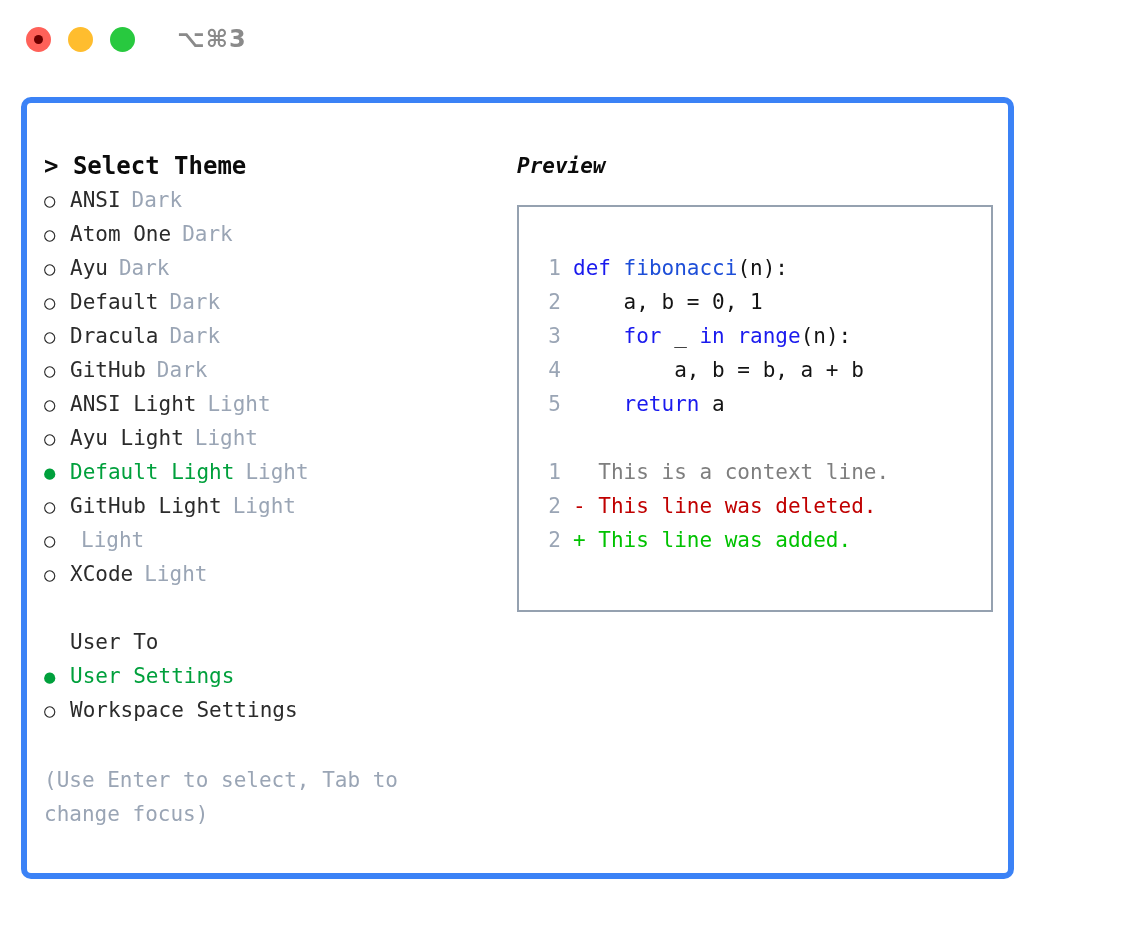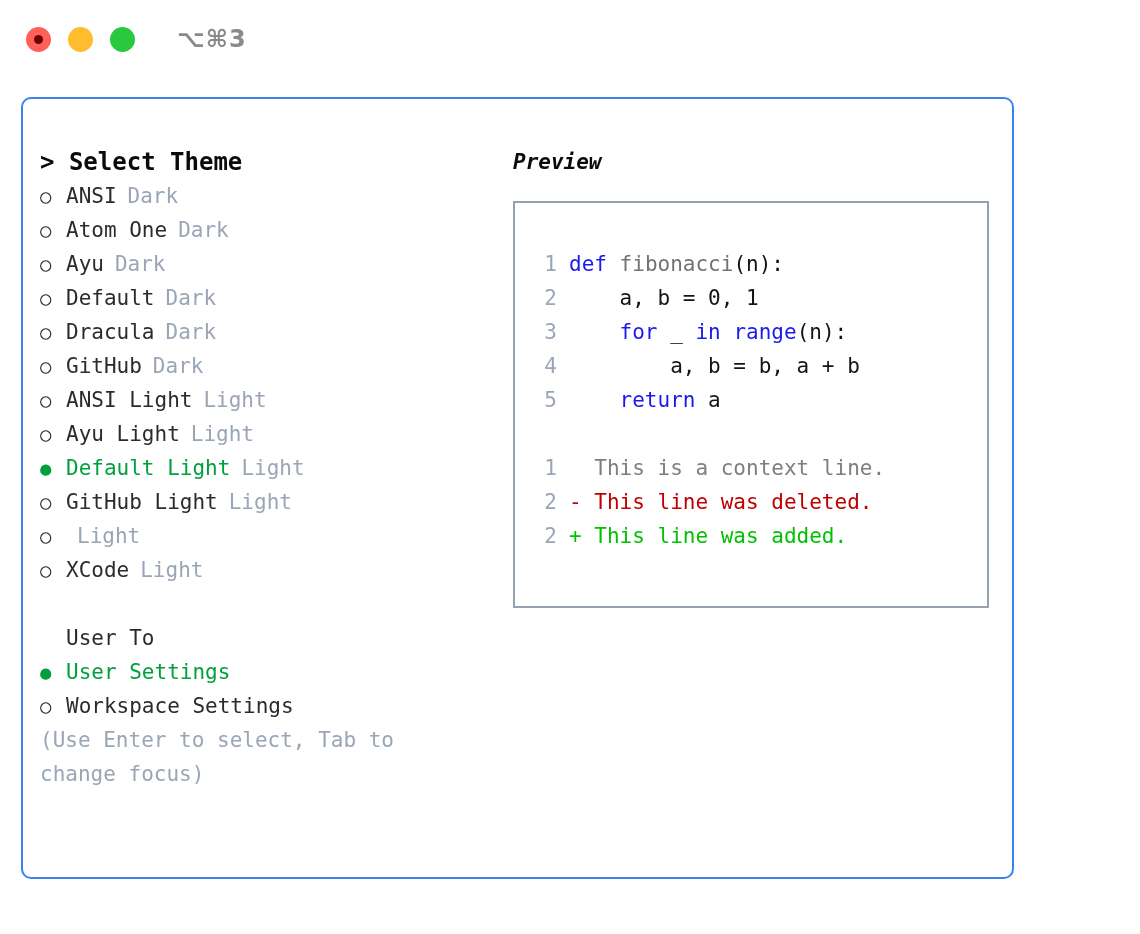--- a/index.html
+++ b/index.html
@@ -57,21 +57,21 @@
     color: #8a8a8a;
     letter-spacing: 1px;
     font-family: "DejaVu Sans", "Liberation Sans", sans-serif;
   }
 
   
   #panel {
     position: absolute;
     left: 21px;  top: 97px;
     width: 993px; height: 782px;
-    border: 2px solid #3b82f6;
+    border: 6px solid #3b82f6;
     border-radius: 10px;
     background: #ffffff;
   }
 
   #panel-inner {
     position: absolute;
     left: 0; top: 0;
     width: 100%; height: 100%;
     display: flex;
   }
@@ -119,20 +119,21 @@
 
   .apply-head {
     font-size: 21px;
     color: #2b2b2b;
     line-height: 34px;
     padding-left: 26px;
     white-space: pre;
   }
 
   #hint {
+    margin-top: 36px;
     font-size: 21px;
     line-height: 34px;
     color: #9aa5b5;
     width: 400px;
     white-space: pre-wrap;
   }
 
   
   #right-col {
     flex: 1;
@@ -163,21 +164,21 @@
   .lineno {
     width: 28px;
     flex: 0 0 28px;
     text-align: right;
     color: #9aa5b5;
     margin-right: 12px;
   }
   .code-text { color: #141414; }
 
   .tok-kw   { color: #1a1aee; }
-  .tok-fn   { color: #737373; text-align: center; }
+  .tok-fn   { color: #1d4ed8; text-align: center; }
   .tok-plain{ color: #141414; }
 
   .blank-line { height: 34px; }
 
   .diff-ctx  { color: #7e7e7e; }
   .diff-del  { color: #c00000; text-align: right; }
   .diff-add  { color: #00c200; text-align: center; }
 
 </style>
 </head>

